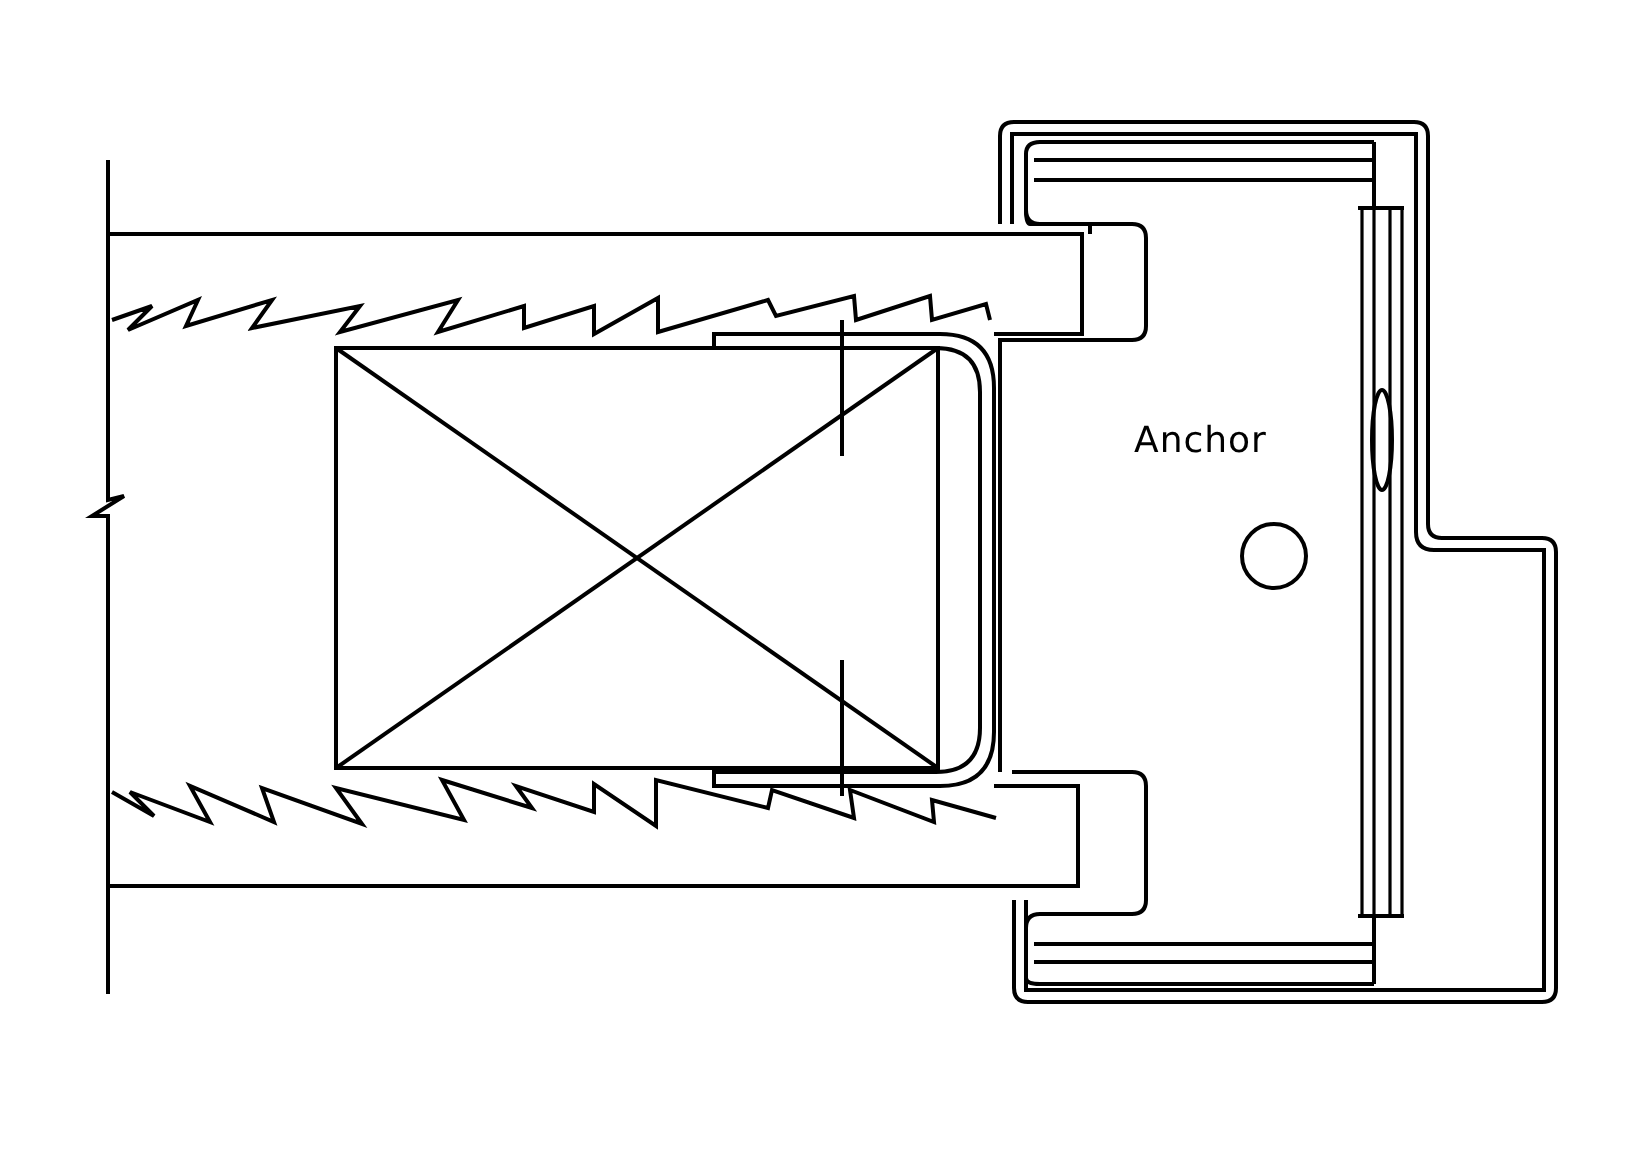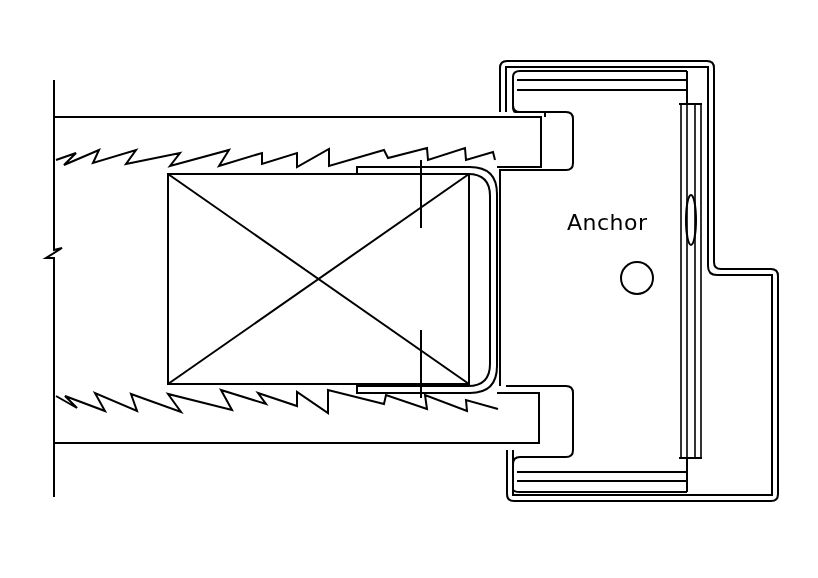--- a/index.html
+++ b/index.html
@@ -3,21 +3,21 @@
   <meta charset="utf-8">
   <style>
     html, body { margin: 0; padding: 0; background: #ffffff; }
     body { width: 818px; height: 578px; overflow: hidden; position: relative; }
     #drawing { position: absolute; left: 0; top: 0; width: 818px; height: 578px; }
     #drawing .ln { fill: none; stroke: #000000; stroke-width: 2; stroke-linejoin: miter; stroke-linecap: butt; }
     #drawing .thin { fill: none; stroke: #000000; stroke-width: 1.6; }
     .label {
       position: absolute;
       font-family: "DejaVu Sans", sans-serif;
-      font-size: 22px;
+      font-size: 18px;
       color: #000000;
       letter-spacing: 0.5px;
       line-height: 1;
       white-space: nowrap;
     }
   </style>
 </head>
 <body>
 
 <svg id="drawing" viewBox="0 0 818 578" xmlns="http://www.w3.org/2000/svg">

